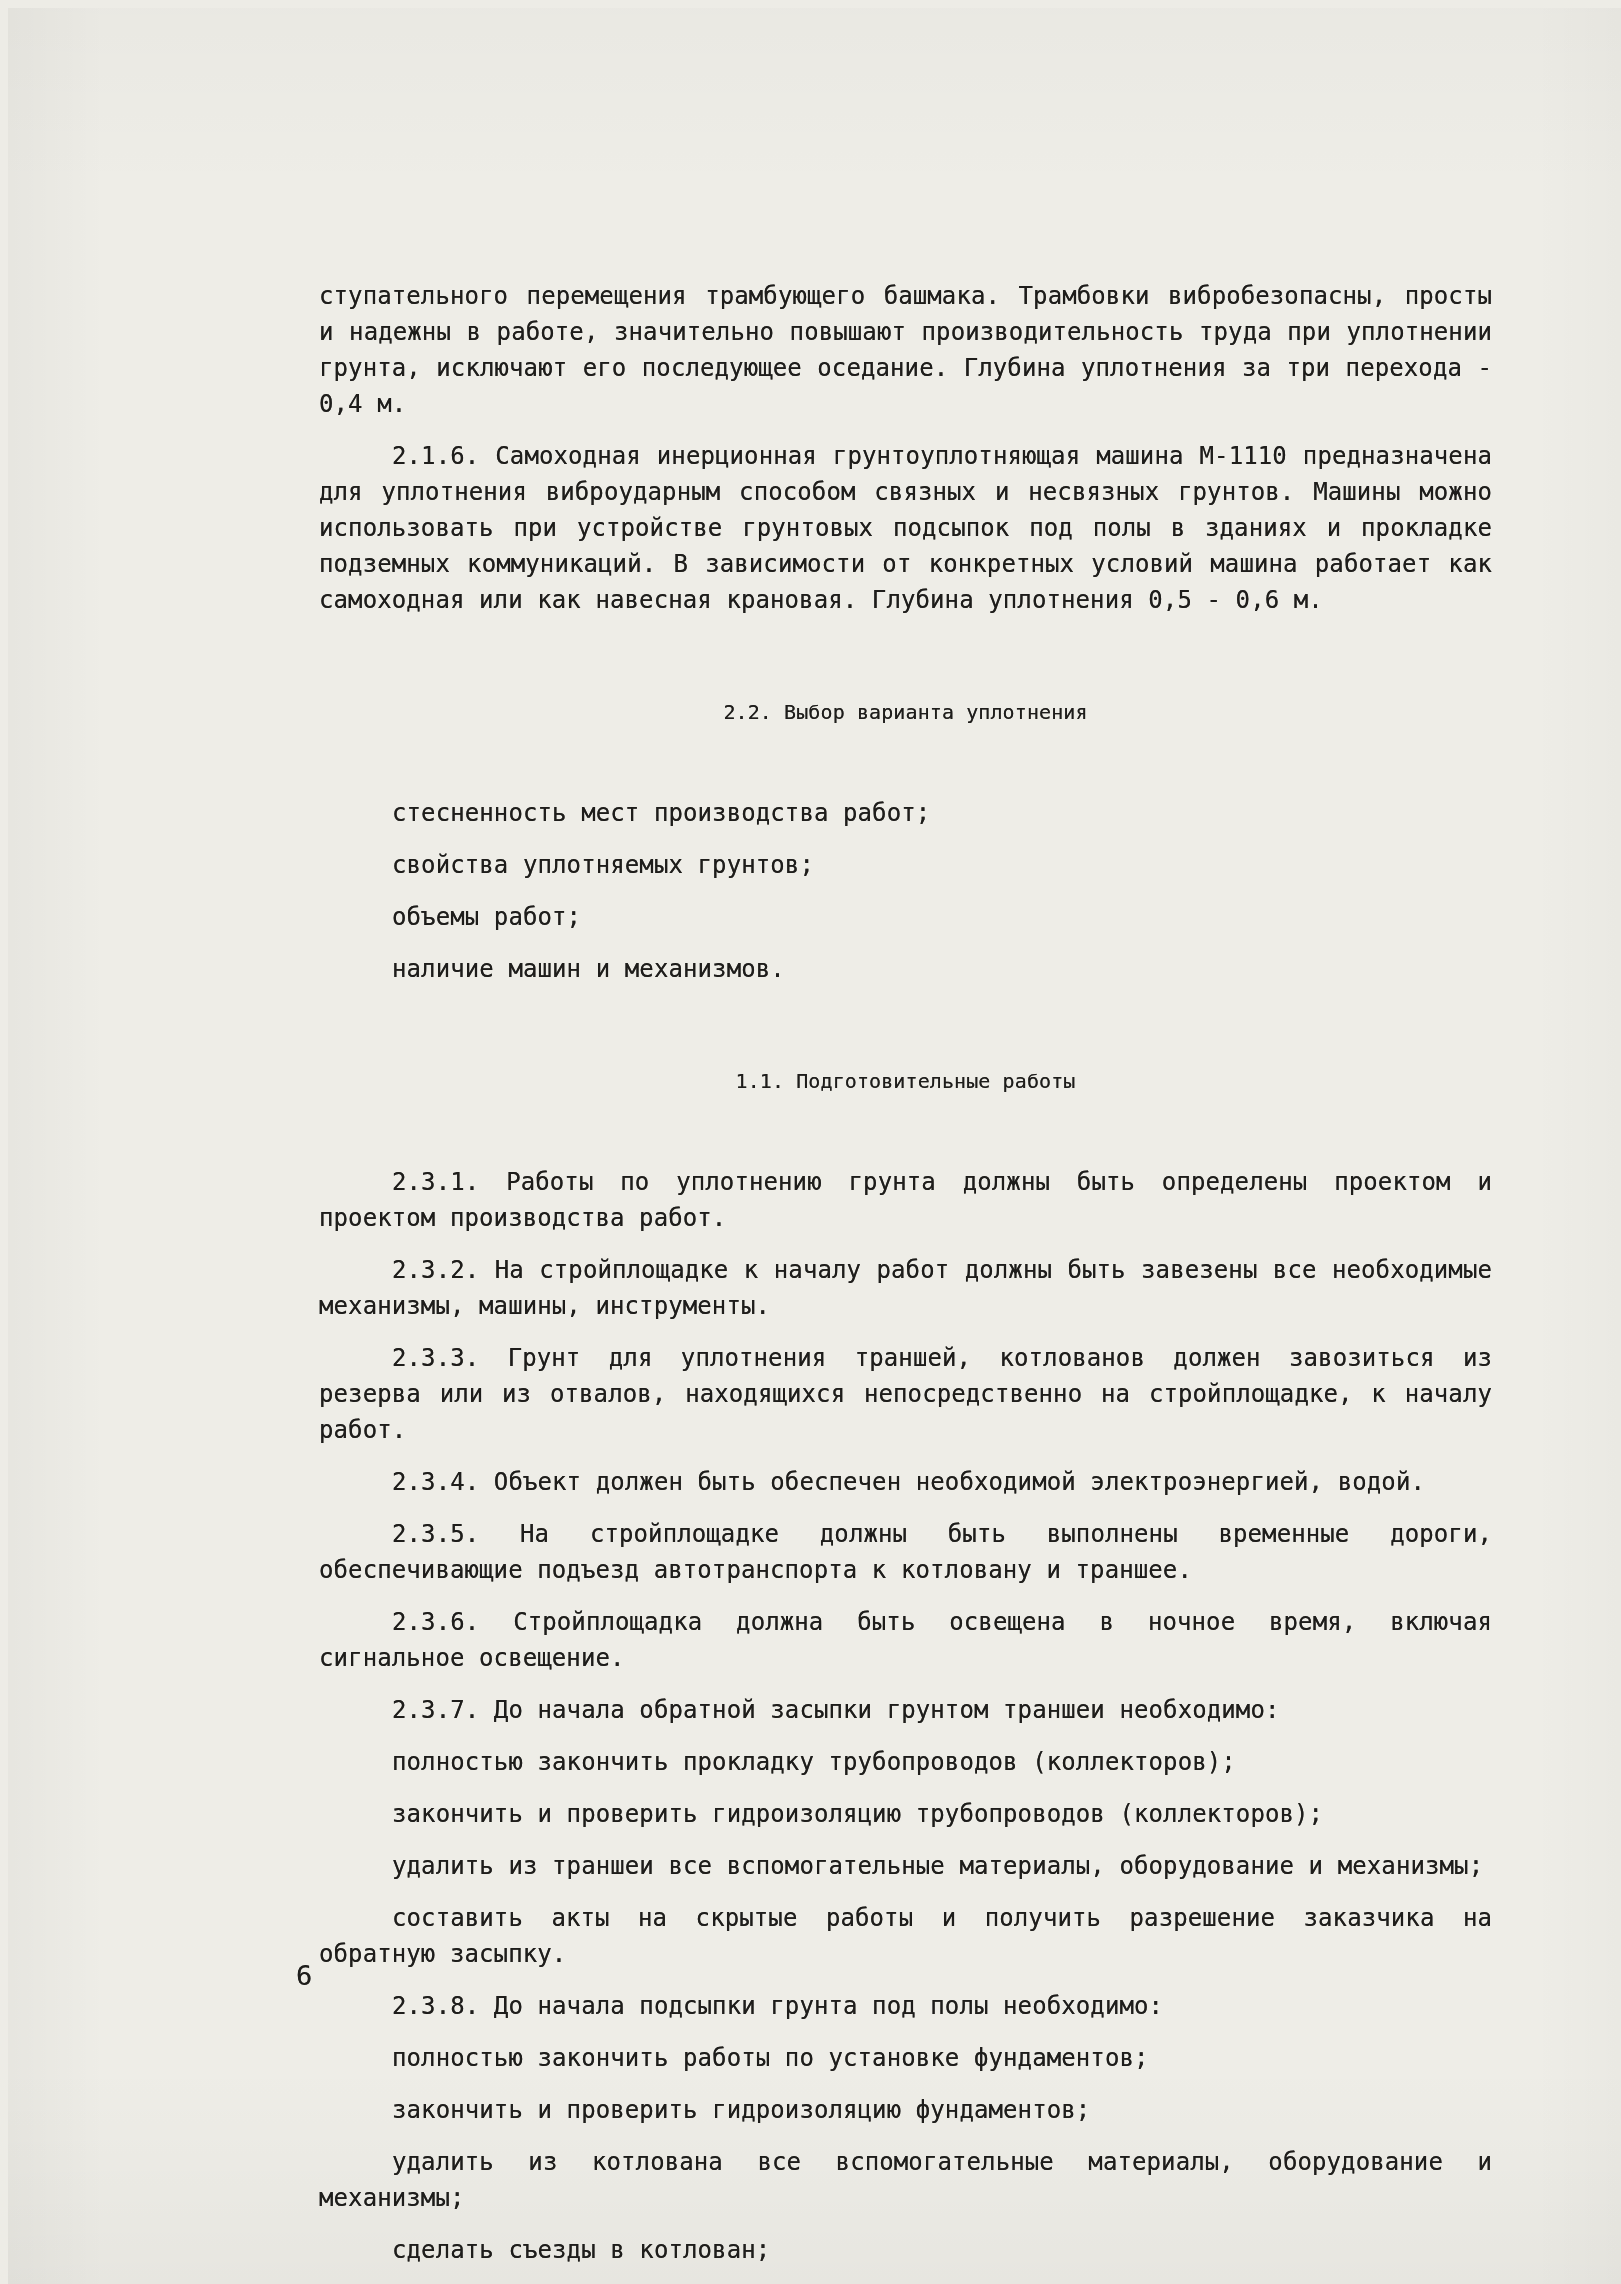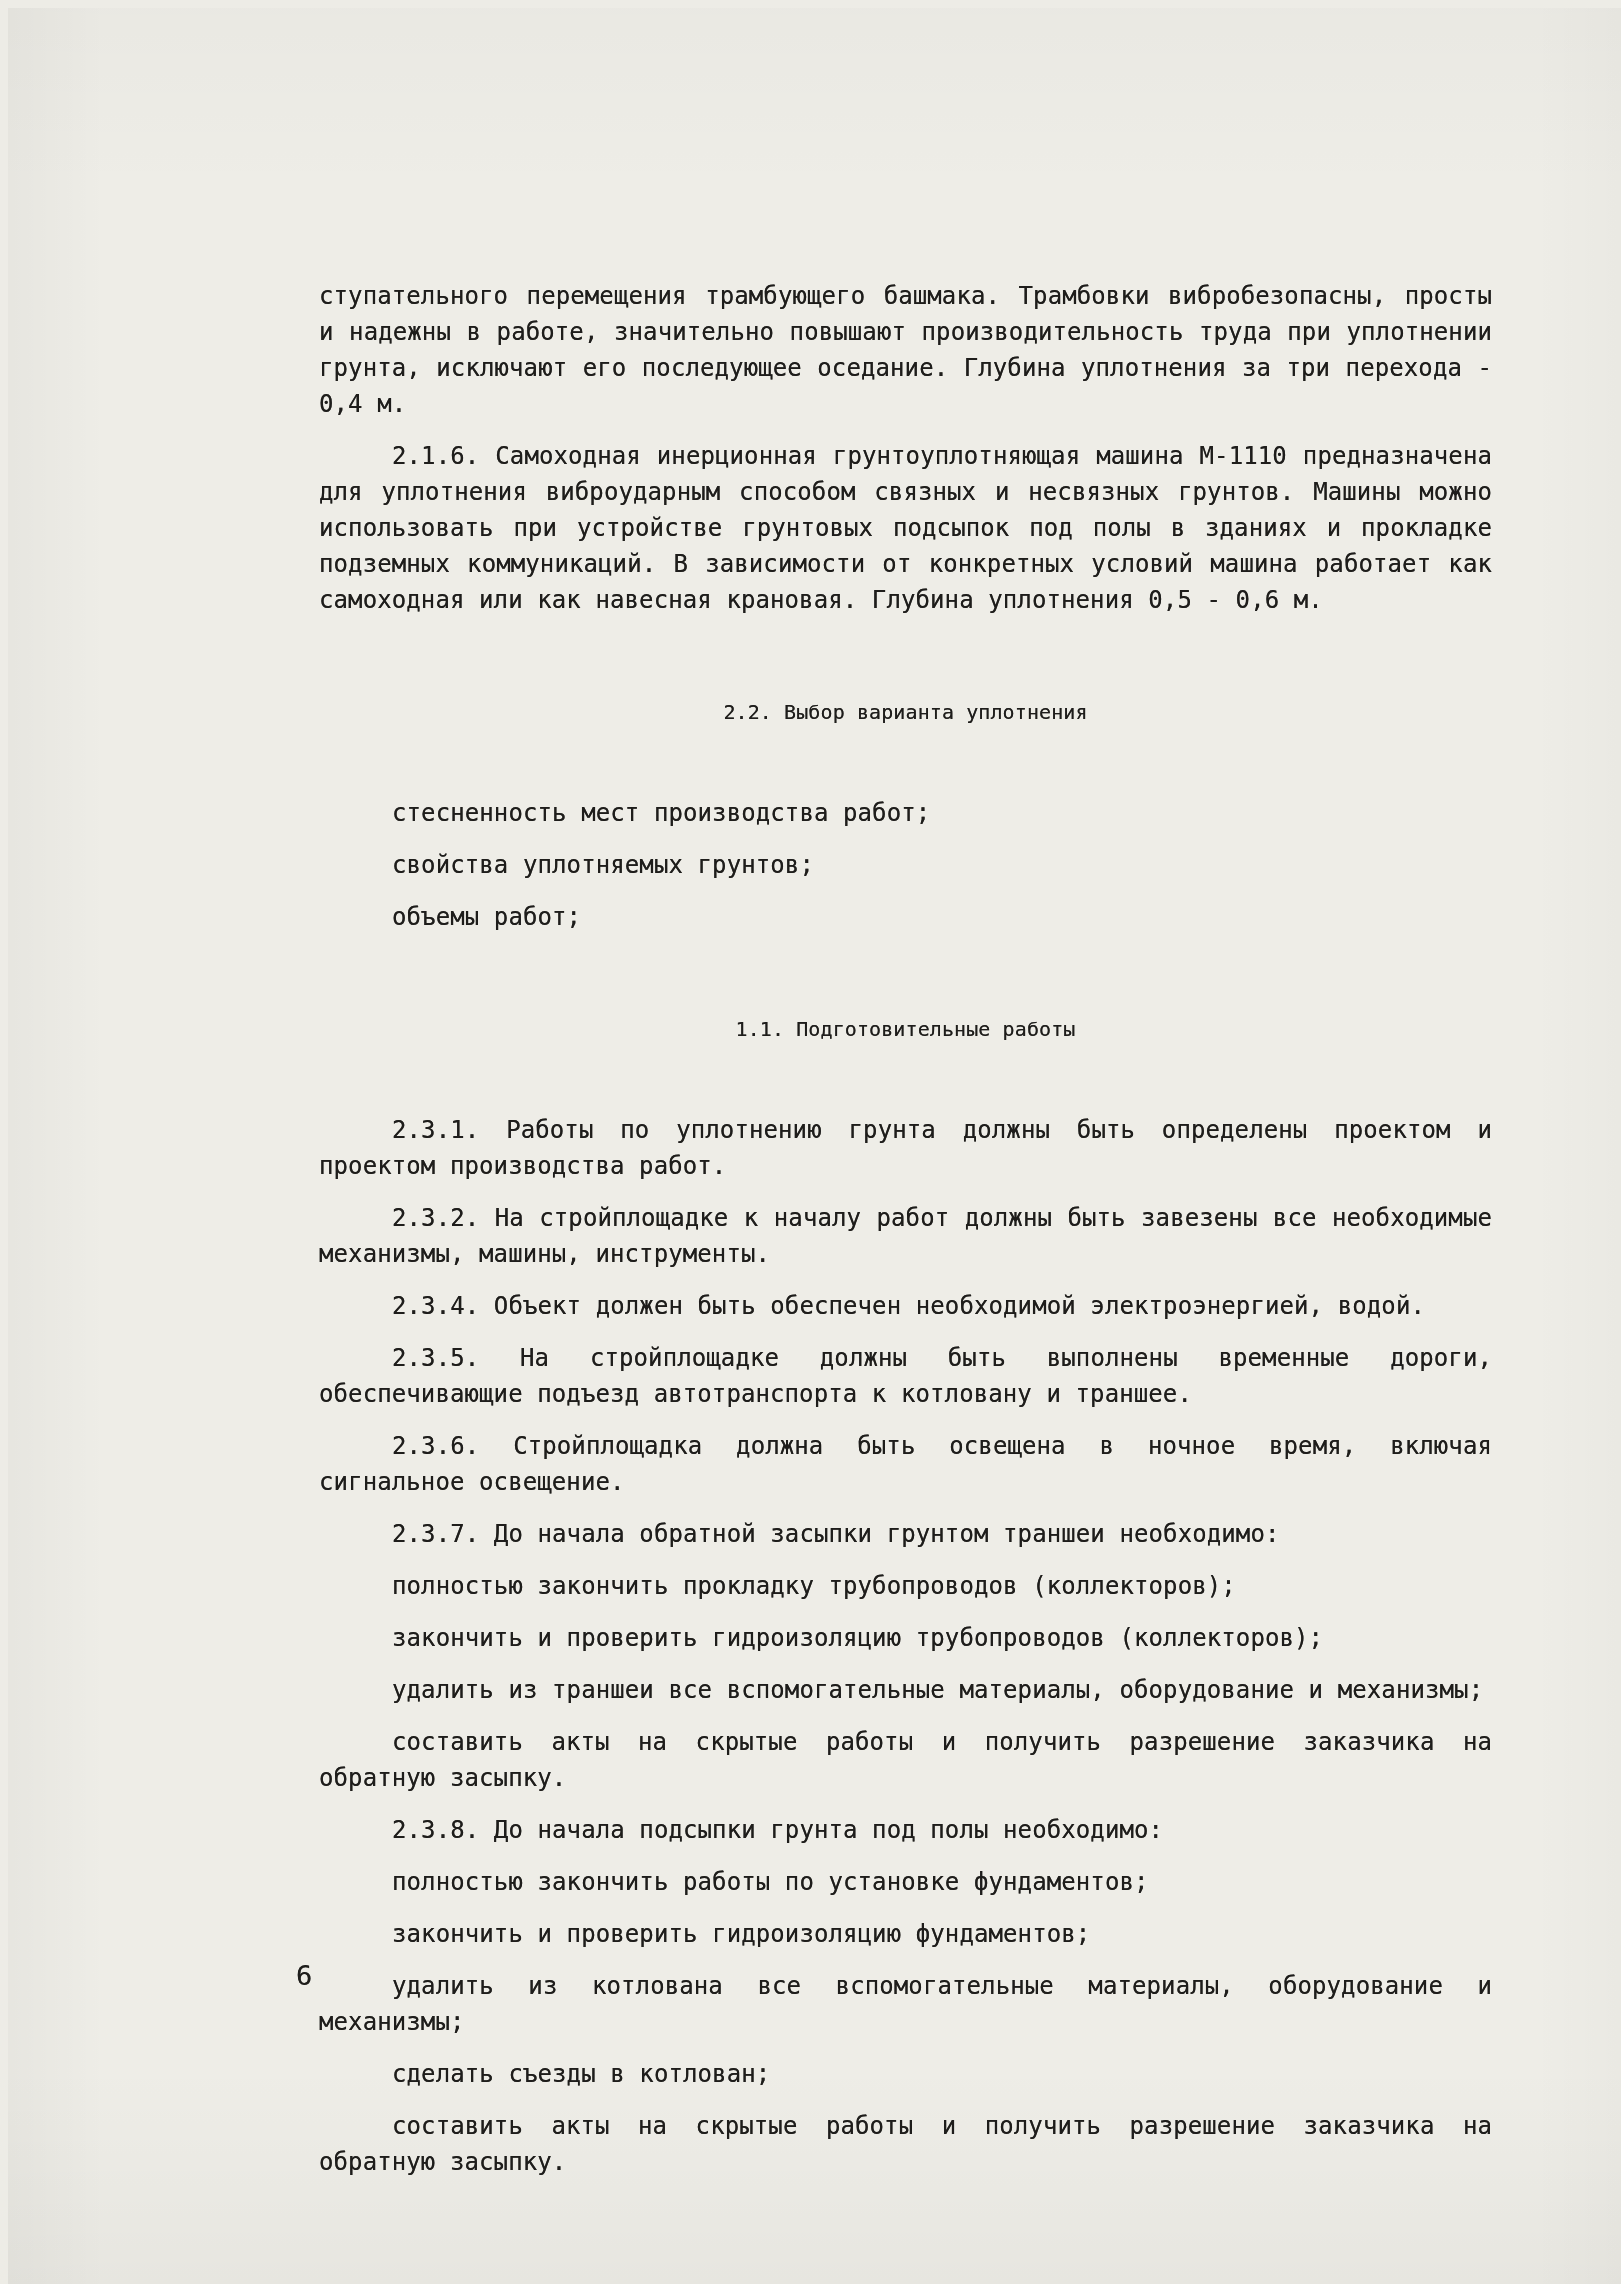--- a/index.html
+++ b/index.html
@@ -74,25 +74,27 @@
   <main class="text-block">
 
     <p class="para first">ступательного перемещения трамбующего башмака. Трамбовки вибробезопасны, просты и надежны в работе, значительно повышают производительность труда при уплотнении грунта, исключают его последующее оседание. Глубина уплотнения за три перехода - 0,4 м.</p>
     <p class="para">2.1.6. Самоходная инерционная грунтоуплотняющая машина М-1110 предназначена для уплотнения виброударным способом связных и несвязных грунтов. Машины можно использовать при устройстве грунтовых подсыпок под полы в зданиях и прокладке подземных коммуникаций. В зависимости от конкретных условий машина работает как самоходная или как навесная крановая. Глубина уплотнения 0,5 - 0,6 м.</p>
 
     <h2 class="heading">2.2. Выбор варианта уплотнения</h2>
 
     <p class="para item">стесненность мест производства работ;</p>
     <p class="para item">свойства уплотняемых грунтов;</p>
     <p class="para item">объемы работ;</p>
+    <p class="para item">наличие машин и механизмов.</p>
 
     <h2 class="heading">1.1. Подготовительные работы</h2>
 
     <p class="para">2.3.1. Работы по уплотнению грунта должны быть определены проектом и проектом производства работ.</p>
     <p class="para">2.3.2. На стройплощадке к началу работ должны быть завезены все необходимые механизмы, машины, инструменты.</p>
+    <p class="para">2.3.3. Грунт для уплотнения траншей, котлованов должен завозиться из резерва или из отвалов, находящихся непосредственно на стройплощадке, к началу работ.</p>
     <p class="para">2.3.4. Объект должен быть обеспечен необходимой электроэнергией, водой.</p>
     <p class="para">2.3.5. На стройплощадке должны быть выполнены временные дороги, обеспечивающие подъезд автотранспорта к котловану и траншее.</p>
     <p class="para">2.3.6. Стройплощадка должна быть освещена в ночное время, включая сигнальное освещение.</p>
     <p class="para">2.3.7. До начала обратной засыпки грунтом траншеи необходимо:</p>
     <p class="para item">полностью закончить прокладку трубопроводов (коллекторов);</p>
     <p class="para item">закончить и проверить гидроизоляцию трубопроводов (коллекторов);</p>
     <p class="para item">удалить из траншеи все вспомогательные материалы, оборудование и механизмы;</p>
     <p class="para item">составить акты на скрытые работы и получить разрешение заказчика на обратную засыпку.</p>
     <p class="para">2.3.8. До начала подсыпки грунта под полы необходимо:</p>
     <p class="para item">полностью закончить работы по установке фундаментов;</p>

